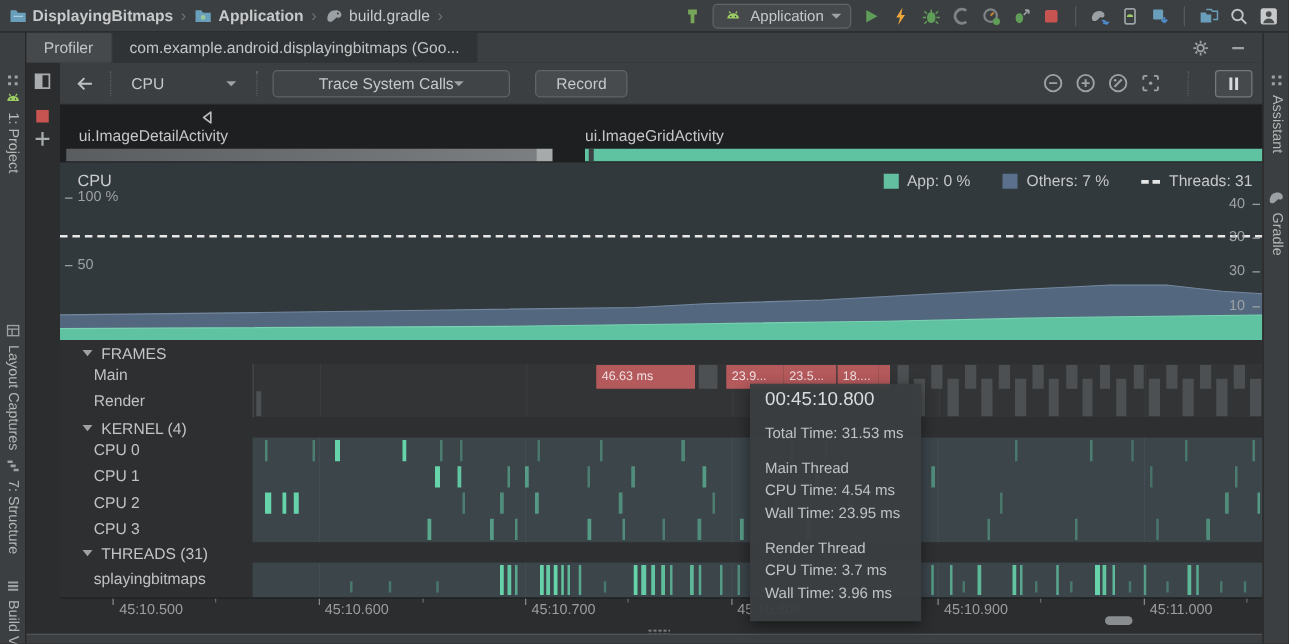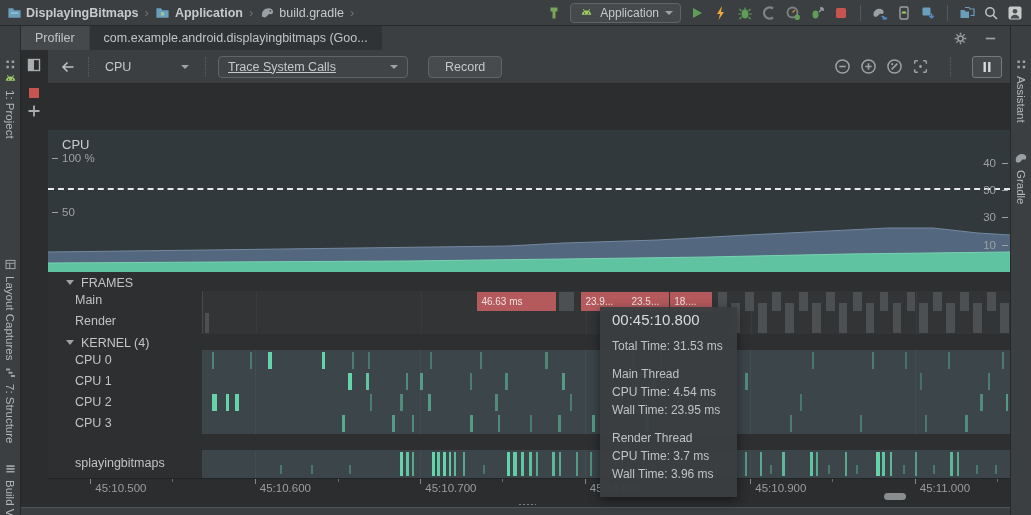--- a/index.html
+++ b/index.html
@@ -50,22 +50,22 @@
   
   #main { position:absolute; left:48px; top:50px; width:962px; height:465px; background:#2b2d2e; }
 
   #toolbar { position:absolute; left:0; top:0; width:962px; height:34px; background:#3c3f41;
              border-bottom:1px solid #2a2a2a; display:flex; align-items:center; }
   .tb-sep { width:1px; height:20px; border-left:1px dotted #5b5f61; margin:0 12px; }
   #back-btn { margin-left:12px; }
   #cpu-select { width:92px; display:flex; align-items:center; justify-content:space-between;
                 padding:0 4px; font-size:12.5px; color:#c6c8c9; }
   #trace-select { width:190px; height:22px; border:1px solid #5f6466; border-radius:4px;
-                  background:#404446; display:flex; align-items:center; justify-content:space-between;
-                  padding:0 9px; margin:0 10px 0 0; font-size:12.5px; color:#c6c8c9;text-decoration:underline; }
+                  background:#404446; display:flex; align-items:center; justify-content:center;
+                  padding:0 9px; margin:0 10px 0 0; font-size:12.5px; color:#c6c8c9; }
   #record-btn { height:22px; padding:0 16px; background:#474b4d; border:1px solid #5f6466;
                 border-radius:4px; color:#c6c8c9; font-size:12.5px; font-family:inherit; margin-left:10px; }
   #tb-right { margin-left:auto; display:flex; align-items:center; gap:9px; padding-right:8px; }
   .zoom-icon { width:17px; height:17px; }
   #pause-btn { width:30px; height:22px; border:1px solid #767a7c; border-radius:3px; background:#45494b;
                display:flex; align-items:center; justify-content:center; }
 
   
   #timeline { position:absolute; left:0; top:34px; width:962px; height:46px; background:#1d1f21; }
   .act-label { position:absolute; top:18px; font-size:12.5px; color:#c4c6c7; }
@@ -422,30 +422,63 @@
           <span class="icon">
               <svg width="16" height="16" viewBox="0 0 16 16">
                 <rect x="4.5" y="3" width="2.4" height="10" fill="#d6d8d9"></rect>
                 <rect x="9.1" y="3" width="2.4" height="10" fill="#d6d8d9"></rect>
               </svg>
             </span>
         </div>
       </div>
     </div>
 
+    <div id="timeline">
+      <span class="icon" id="prev-tri">
+          <svg width="14" height="14" viewBox="0 0 16 16">
+            <path d="M11 3L4.5 8 11 13z" fill="none" stroke="#b9bcbd" stroke-width="1.5" stroke-linejoin="round"></path>
+          </svg>
+        </span>
+      <div class="act-label" style="left:15px">ui.ImageDetailActivity</div>
+      <div class="act-bar" id="bar-detail">
+        <div class="gb-main"></div>
+        <div class="gb-light"></div>
+      </div>
+      <div class="act-label" style="left:420px">ui.ImageGridActivity</div>
+      <div class="act-bar" id="bar-grid">
+        <div class="tb-notch"></div>
+      </div>
+    </div>
 
     <div id="cpu-panel">
       <div id="cpu-svg"><svg width="962" height="142" viewBox="0 0 962 142">
             <polygon points="0,122 160,120 310,118 460,116 516,113 610,110 700,105 780,101 840,98 885,98 930,103 962,105 962,142 0,142" fill="#53687f"></polygon>
             <polyline points="0,122 160,120 310,118 460,116 516,113 610,110 700,105 780,101 840,98 885,98 930,103 962,105" fill="none" stroke="#74889f" stroke-width="1"></polyline>
             <polygon points="0,133 360,131 516,129 660,127 800,124 962,122 962,142 0,142" fill="#5fc2a0"></polygon>
             <polyline points="0,133 360,131 516,129 660,127 800,124 962,122" fill="none" stroke="#79d2b2" stroke-width="1"></polyline>
           </svg></div>
       <div class="dash-line" id="threads-line" style="top: 58px;"></div>
       <div id="cpu-title">CPU</div>
+      <div id="cpu-legend">
+          <div class="legend-item">
+            <span class="sw-square" style="background: rgb(98, 192, 160);"></span>
+            <span>App: 0 %</span>
+          </div>
+          <div class="legend-item">
+            <span class="sw-square" style="background: rgb(90, 112, 140);"></span>
+            <span>Others: 7 %</span>
+          </div>
+          <div class="legend-item">
+            <span class="sw-dashes">
+              <i style="background: rgb(228, 230, 230);"></i>
+              <i style="background: rgb(228, 230, 230);"></i>
+            </span>
+            <span>Threads: 31</span>
+          </div>
+        </div>
       <div id="cpu-ticks">
           <div class="tick-dash" style="left: 4px; top: 28px;"></div>
           <div class="tick-label" style="left: 14px; top: 22px;">100 %</div>
           <div class="tick-dash" style="left: 4px; top: 82px;"></div>
           <div class="tick-label" style="left: 14px; top: 76px;">50</div>
           <div class="tick-dash" style="right: 2px; top: 33px;"></div>
           <div class="tick-label right" style="right: 14px; top: 27px;">40</div>
           <div class="tick-dash" style="right: 2px; top: 60px;"></div>
           <div class="tick-label right" style="right: 14px; top: 54px;">30</div>
           <div class="tick-dash" style="right: 2px; top: 87px;"></div>
@@ -567,20 +600,24 @@
           <div class="kmark" style="left: 48.3%; width: 3px; top: 65px; height: 17px; opacity: 0.6;"></div>
           <div class="kmark" style="left: 54.8%; width: 4px; top: 65px; height: 17px; opacity: 0.7;"></div>
           <div class="kmark" style="left: 72.8%; width: 2px; top: 65px; height: 17px; opacity: 0.4;"></div>
           <div class="kmark" style="left: 81.4%; width: 2px; top: 65px; height: 17px; opacity: 0.4;"></div>
           <div class="kmark" style="left: 89.5%; width: 2px; top: 65px; height: 17px; opacity: 0.35;"></div>
           <div class="kmark" style="left: 94.4%; width: 3px; top: 65px; height: 17px; opacity: 0.5;"></div>
         </div>
     </div>
 
     <div id="threads">
+      <div class="section-header" id="threads-header">
+        <span class="tri-down"></span>
+        <span>THREADS (31)</span>
+      </div>
       <div class="row-label" style="top:22px">splayingbitmaps</div>
       <div id="threads-track">
           <div class="gridline" style="left: 52.83px;"></div>
           <div class="gridline" style="left: 218.294px;"></div>
           <div class="gridline" style="left: 382.796px;"></div>
           <div class="gridline" style="left: 548.26px;"></div>
           <div class="gridline" style="left: 712.762px;"></div>
           <div class="kmark" style="left: 24.5%; width: 3px; top: 2px; height: 24px; opacity: 1;"></div>
           <div class="kmark" style="left: 25.2%; width: 3px; top: 2px; height: 24px; opacity: 0.9;"></div>
           <div class="kmark" style="left: 26%; width: 2px; top: 2px; height: 24px; opacity: 0.7;"></div>

